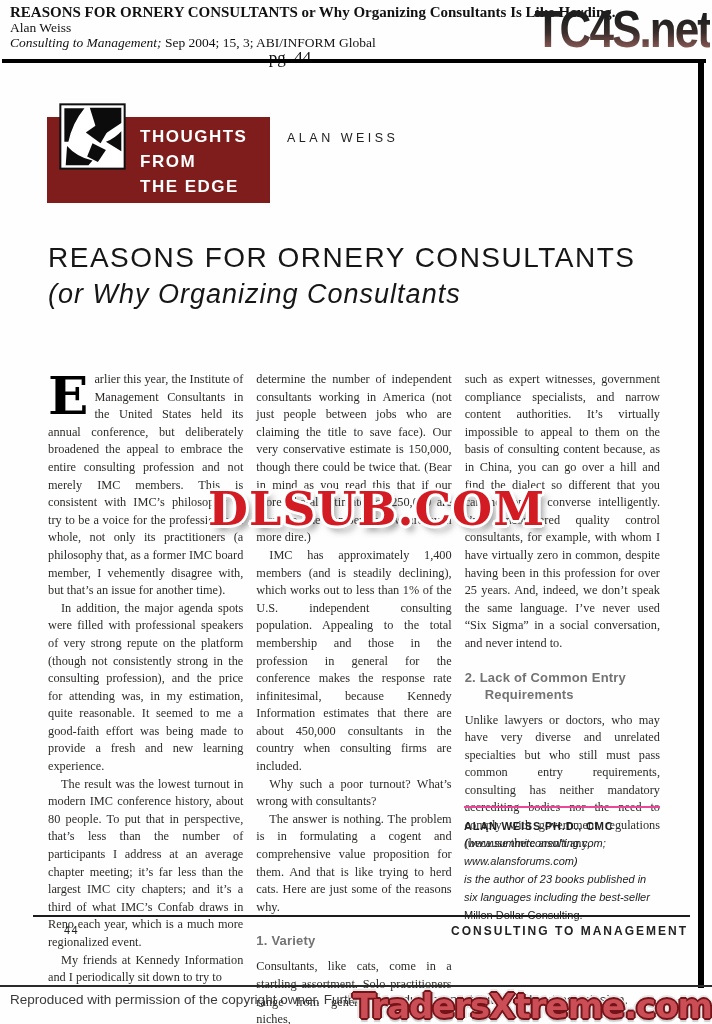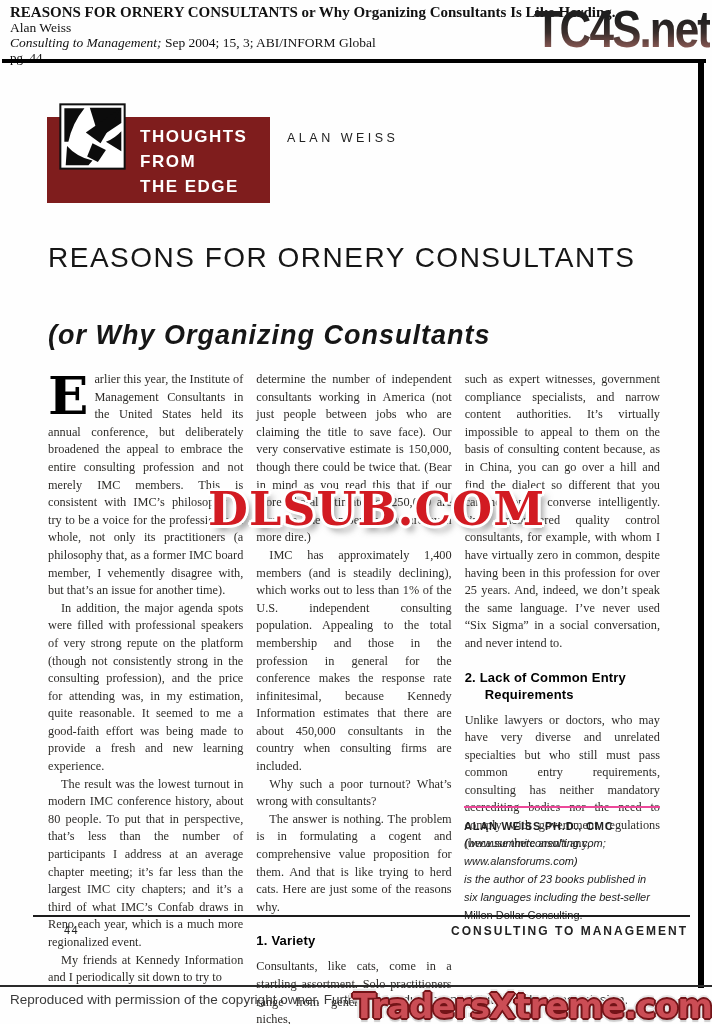--- a/index.html
+++ b/index.html
@@ -8,21 +8,21 @@
     position:relative;width:712px;height:1024px;background:#fefefe;
     margin:0 auto;overflow:hidden;
   }
 
   
   .scan-header{position:absolute;left:10px;top:4px;width:560px;color:#111;}
   .scan-header .t{font-family:"Liberation Serif",serif;font-weight:bold;font-size:15px;line-height:16px;white-space:nowrap;}
   .scan-header .a{font-size:13.5px;line-height:14px;margin-top:1px;}
   .scan-header .s{font-size:13.5px;line-height:14px;margin-top:1px;}
   .scan-header .s em{font-style:italic;}
-  .scan-header .p{font-size:13px;line-height:14px;margin-top:1px;}
+  .scan-header .p{font-size:17px;line-height:14px;margin-top:1px;text-align:center;}
 
   
   .wm-tc4s{
     position:absolute;top:0px;right:2px;z-index:30;
     font-family:"Liberation Sans",sans-serif;font-weight:bold;font-size:45px;letter-spacing:-2px;
     background:linear-gradient(#1f1f1f 30%,#3a2e2c 55%,#96605a 85%,#a8766e 100%);
     -webkit-background-clip:text;background-clip:text;-webkit-text-fill-color:transparent;
     transform:scaleY(1.15) scaleX(0.98);transform-origin:top right;
   }
   .wm-dlsub{
@@ -54,39 +54,39 @@
   .logo-box{position:absolute;left:47px;top:117px;width:223px;height:86px;background:#7f1d1d;}
   .logo-text{position:absolute;left:93px;top:7px;color:#fff;font-family:"Liberation Sans",sans-serif;
     font-weight:bold;font-size:17px;line-height:25px;letter-spacing:1.5px;}
   .logo-icon{position:absolute;left:59px;top:103px;width:67px;height:67px;z-index:2;}
   .byline{position:absolute;left:287px;top:131px;font-family:"Liberation Sans",sans-serif;
     font-size:12.5px;letter-spacing:3.5px;color:#222;}
 
   
   .article-title{position:absolute;left:48px;top:240px;font-family:"Liberation Sans",sans-serif;color:#161616;}
   .article-title .l1{font-size:28px;letter-spacing:1.5px;line-height:36px;font-weight:400;}
-  .article-title .l2,.article-title .l3{font-size:27px;font-style:italic;letter-spacing:1px;line-height:36px;font-weight:700;margin-top:41px;}
+  .article-title .l2,.article-title .l3{font-size:27px;font-style:italic;letter-spacing:1px;line-height:36px;font-weight:400;}
 
   
   .columns{
     position:absolute;left:48px;top:371px;width:612px;height:548px;
     display:flex;gap:13px;
     font-size:12.3px;line-height:17.6px;color:#2e2c29;
     text-align:justify;hyphens:auto;-webkit-hyphens:auto;
   }
   .col{flex:1 1 0;min-width:0;}
   .col p{margin:0;}
   .col p.indent{text-indent:13px;}
   .dropcap{
     float:left;font-family:"DejaVu Serif",serif;font-weight:bold;color:#000;
     font-size:53px;line-height:42px;padding:3px 6px 0 0;
   }
   .sec-heading{
     font-family:"Liberation Sans",sans-serif;font-weight:bold;font-size:13px;line-height:17px;
-    color:#000000;margin:16px 0 9px 0;text-align:left;
+    color:#737373;margin:16px 0 9px 0;text-align:left;
     padding-left:20px;text-indent:-20px;letter-spacing:.2px;
   }
 
   
   .bio-box{
     position:absolute;left:464px;top:806px;width:196px;
     border-top:2px solid #ec4899;padding-top:10px;
     font-family:"Liberation Sans",sans-serif;color:#222;text-align:left;
   }
   .bio-name{font-weight:bold;font-size:11px;letter-spacing:.8px;line-height:16px;}

